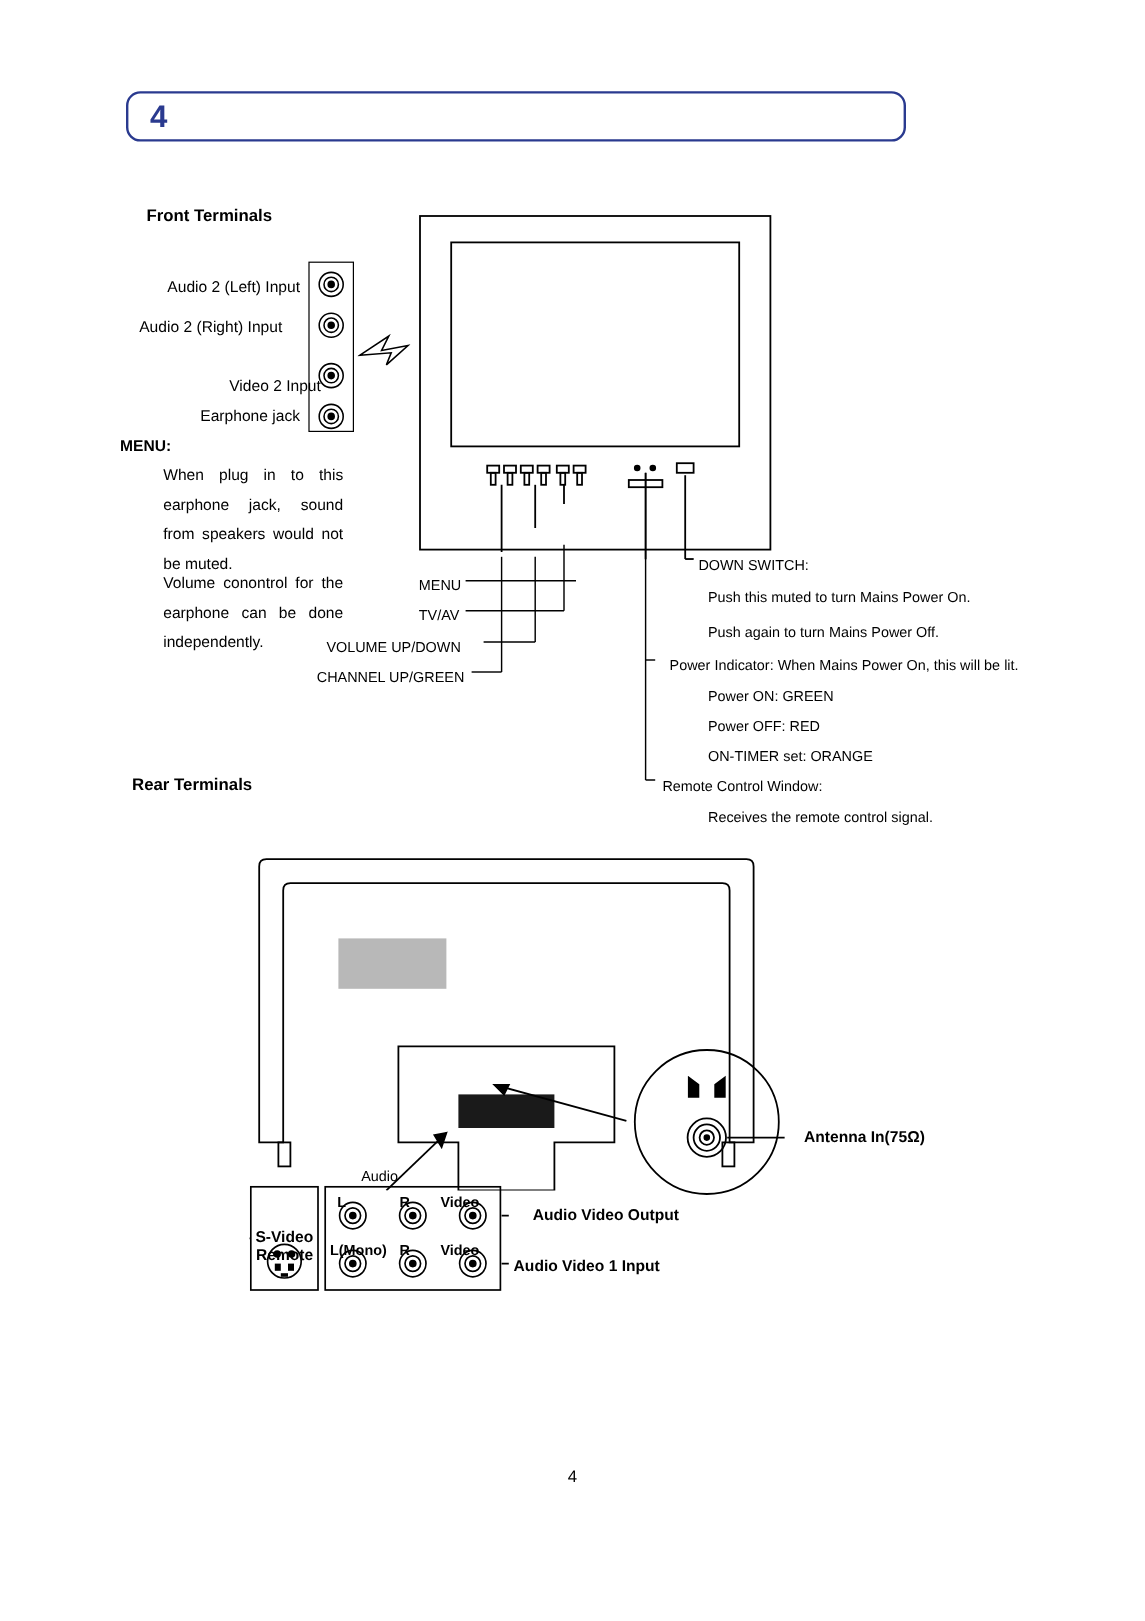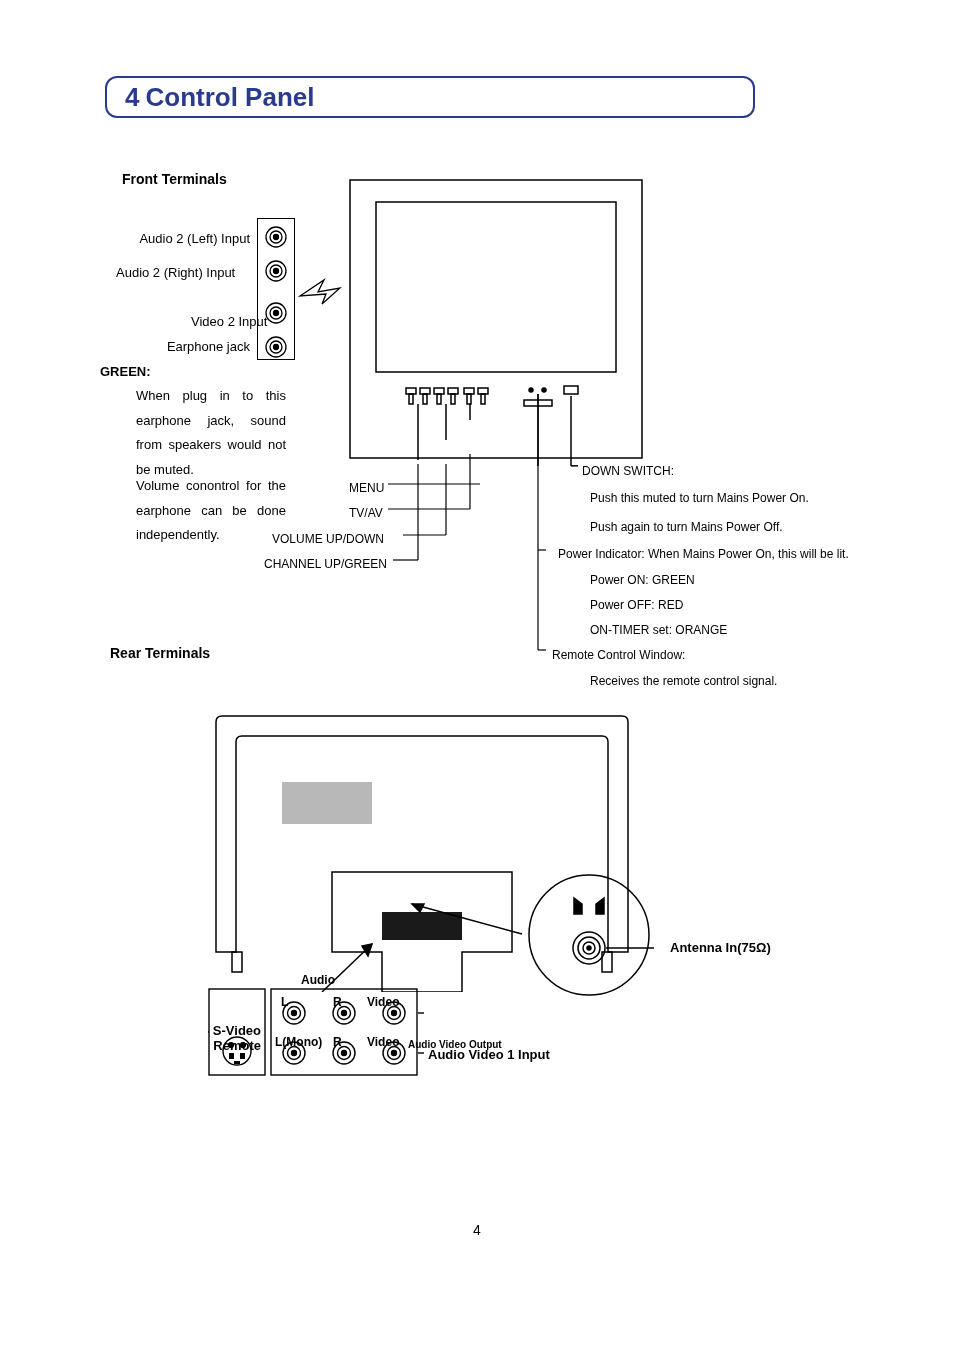--- a/index.html
+++ b/index.html
@@ -65,31 +65,30 @@
     font-size: 14px;
   }
 </style>
 </head>
 <body>
 
 <div class="page">
 
   <div class="section-title-wrap">
     <span class="section-title">4</span>
-    <span class="section-title" style="margin-left:6px;">Control Panel</span>
   </div>
 
   <div class="pos sub-heading" style="left:122px; top:171px;">Front Terminals</div>
 
   <div class="pos small-text" style="left:80px; top:227px; width:170px; text-align:right;">Audio 2 (Left) Input</div>
   <div class="pos small-text just" style="left:80px; top:261px; width:170px;">Audio 2 (Right) Input</div>
   <div class="pos small-text just" style="left:155px; top:310px; width:95px;">Video 2 Input</div>
   <div class="pos small-text" style="left:149px; top:335px; width:101px; text-align:right;">Earphone jack</div>
 
-  <div class="pos sub-heading small-text" style="left:100px; top:360px;">GREEN:</div>
+  <div class="pos sub-heading small-text" style="left:100px; top:360px;">MENU:</div>
   <div class="pos small-text just" style="left:100px; top:384px; width:150px;">When plug in to this earphone jack, sound from speakers would not be muted.</div>
   <div class="pos small-text just" style="left:100px; top:474px; width:150px;">Volume conontrol for the earphone can be done independently.</div>
 
   <div class="pos" style="left:257px; top:218px; width:36px; height:140px; border:1px solid #000;">
 
     <svg width="36" height="140">
       <g stroke="#000" fill="none" stroke-width="1.3">
         <circle cx="18" cy="18" r="10"></circle>
           <circle cx="18" cy="18" r="6"></circle>
           <circle cx="18" cy="18" r="2.5" fill="#000"></circle>
@@ -279,30 +278,30 @@
         </g>
 
         <line x1="210" y1="26" x2="216" y2="26"></line>
         <line x1="210" y1="66" x2="216" y2="66"></line>
 
         <line x1="1" y1="45" x2="-6" y2="45"></line>
       </g>
     </svg>
   </div>
 
-  <div class="pos" style="left:301px; top:973px; font-size:12px; font-weight:bold;text-align:center;">Audio</div>
+  <div class="pos" style="left:301px; top:973px; font-size:12px; font-weight:normal;text-align:center;">Audio</div>
   <div class="pos" style="left:281px; top:995px; font-size:12px; font-weight:bold;">L</div>
   <div class="pos" style="left:333px; top:995px; font-size:12px; font-weight:bold;">R</div>
   <div class="pos" style="left:367px; top:995px; font-size:12px; font-weight:bold;">Video</div>
 
   <div class="pos" style="left:275px; top:1035px; font-size:12px; font-weight:bold;">L(Mono)</div>
   <div class="pos" style="left:333px; top:1035px; font-size:12px; font-weight:bold;">R</div>
   <div class="pos" style="left:367px; top:1035px; font-size:12px; font-weight:bold;">Video</div>
 
-  <div class="pos sub-heading" style="left:408px; top:1005px; font-size:10px;margin-top:34px;">Audio Video Output</div>
+  <div class="pos sub-heading" style="left:444px; top:1005px; font-size:13px;">Audio Video Output</div>
   <div class="pos sub-heading" style="left:428px; top:1047px; font-size:13px;">Audio Video 1 Input</div>
   <div class="pos sub-heading" style="left:166px; top:1023px; font-size:13px; text-align:right; width:95px;">
     <span>S-Video Remote</span>
   </div>
 
   <div class="page-number">4</div>
 
 </div>
 
 </body></html>

